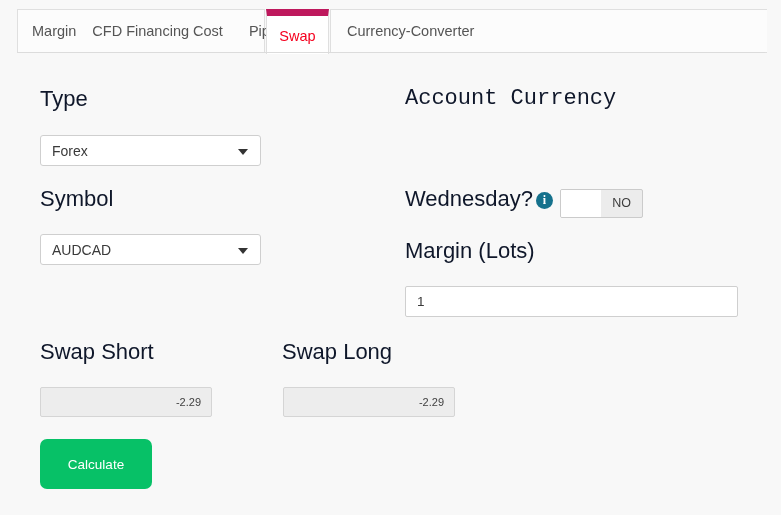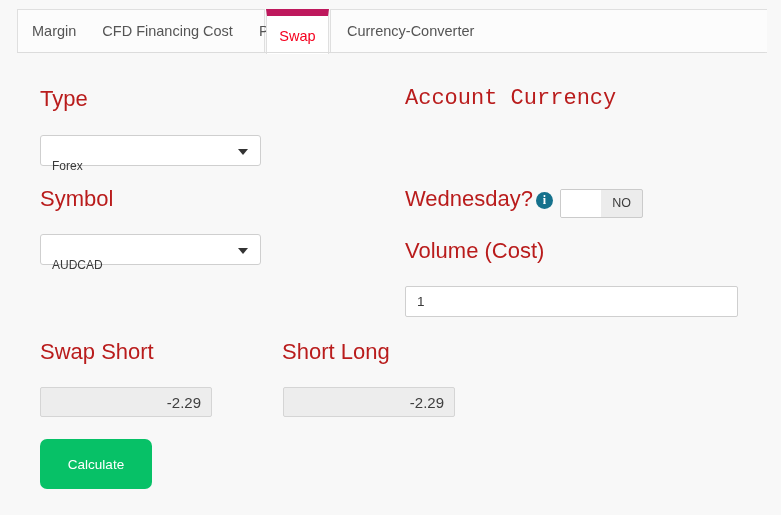--- a/index.html
+++ b/index.html
@@ -55,21 +55,21 @@
   }
   .tab {
     font-size: 14.5px;
     color: #555555;
     padding: 0 0;
     white-space: nowrap;
     cursor: pointer;
     line-height: 42px;
   }
   .tab-margin { margin-left: 14px; }
-  .tab-cfd { margin-left: 26px; }
+  .tab-cfd { margin-left: 16px; }
   .tab-pip { margin-left: 26px; }
   .tab-cc { margin-left: 16px; }
 
   .tab-active {
     position: absolute;
     left: 266px;
     top: 9px;
     width: 63px;
     height: 45px;
     background: #ffffff;
@@ -94,41 +94,41 @@
     position: absolute;
     left: 0;
     top: 54px;
     width: 781px;
     height: 461px;
     background: #f8f8f8;
   }
 
   .field-label {
     position: absolute;
-    color: #b91c1c;
+    color: #0f172a;
     font-size: 22px;
     font-weight: normal;
     white-space: nowrap;
     letter-spacing: 0px;
   }
 
   .select-box {
     position: absolute;
     height: 31px;
     background: #ffffff;
     border: 1px solid #cfcfcf;
     border-radius: 3px;
     box-sizing: border-box;
     cursor: pointer;
   }
   .select-value {
     position: absolute;
     left: 11px;
-    top: 23px;
-    font-size: 12px;
+    top: 7px;
+    font-size: 14px;
     color: #3a3a3a;
   }
   .caret {
     position: absolute;
     right: 12px;
     top: 13px;
     width: 0;
     height: 0;
     border-left: 5px solid transparent;
     border-right: 5px solid transparent;
@@ -150,21 +150,21 @@
   }
 
   .readonly-input {
     position: absolute;
     height: 30px;
     background: #ededed;
     border: 1px solid #d5d5d5;
     border-radius: 2px;
     box-sizing: border-box;
     font-family: "Liberation Sans", sans-serif;
-    font-size: 15px;
+    font-size: 11px;
     color: #3f3f3f;
     padding: 4px 10px;
     text-align: right;
     outline: none;
   }
 
   
   .info-icon {
     position: absolute;
     width: 17px;
@@ -272,26 +272,26 @@
 
   <div class="field-label" style="left:405px; top:132px;">Wednesday?</div>
 
   <div class="info-icon" style="left:536px; top:138px;">i</div>
 
   <div class="toggle" style="left:560px; top:135px;">
     <div class="toggle-knob"></div>
     <div class="toggle-label">NO</div>
   </div>
 
-  <div class="field-label" style="left:405px; top:184px;">Volume (Cost)</div>
+  <div class="field-label" style="left:405px; top:184px;">Margin (Lots)</div>
 
   <input class="text-input" style="left: 405px; top: 232px; width: 333px;" type="text" value="1">
 
   <div class="field-label" style="left:40px; top:285px;">Swap Short</div>
 
   <input class="readonly-input" style="left: 40px; top: 333px; width: 172px;" type="text" readonly="" value="-2.29">
 
-  <div class="field-label" style="left:282px; top:285px;">Short Long</div>
+  <div class="field-label" style="left:282px; top:285px;">Swap Long</div>
 
   <input class="readonly-input" style="left: 283px; top: 333px; width: 172px;" type="text" readonly="" value="-2.29">
 
   <button class="calc-button" style="left:40px; top:385px;">Calculate</button>
 </div>
 
 </body></html>

